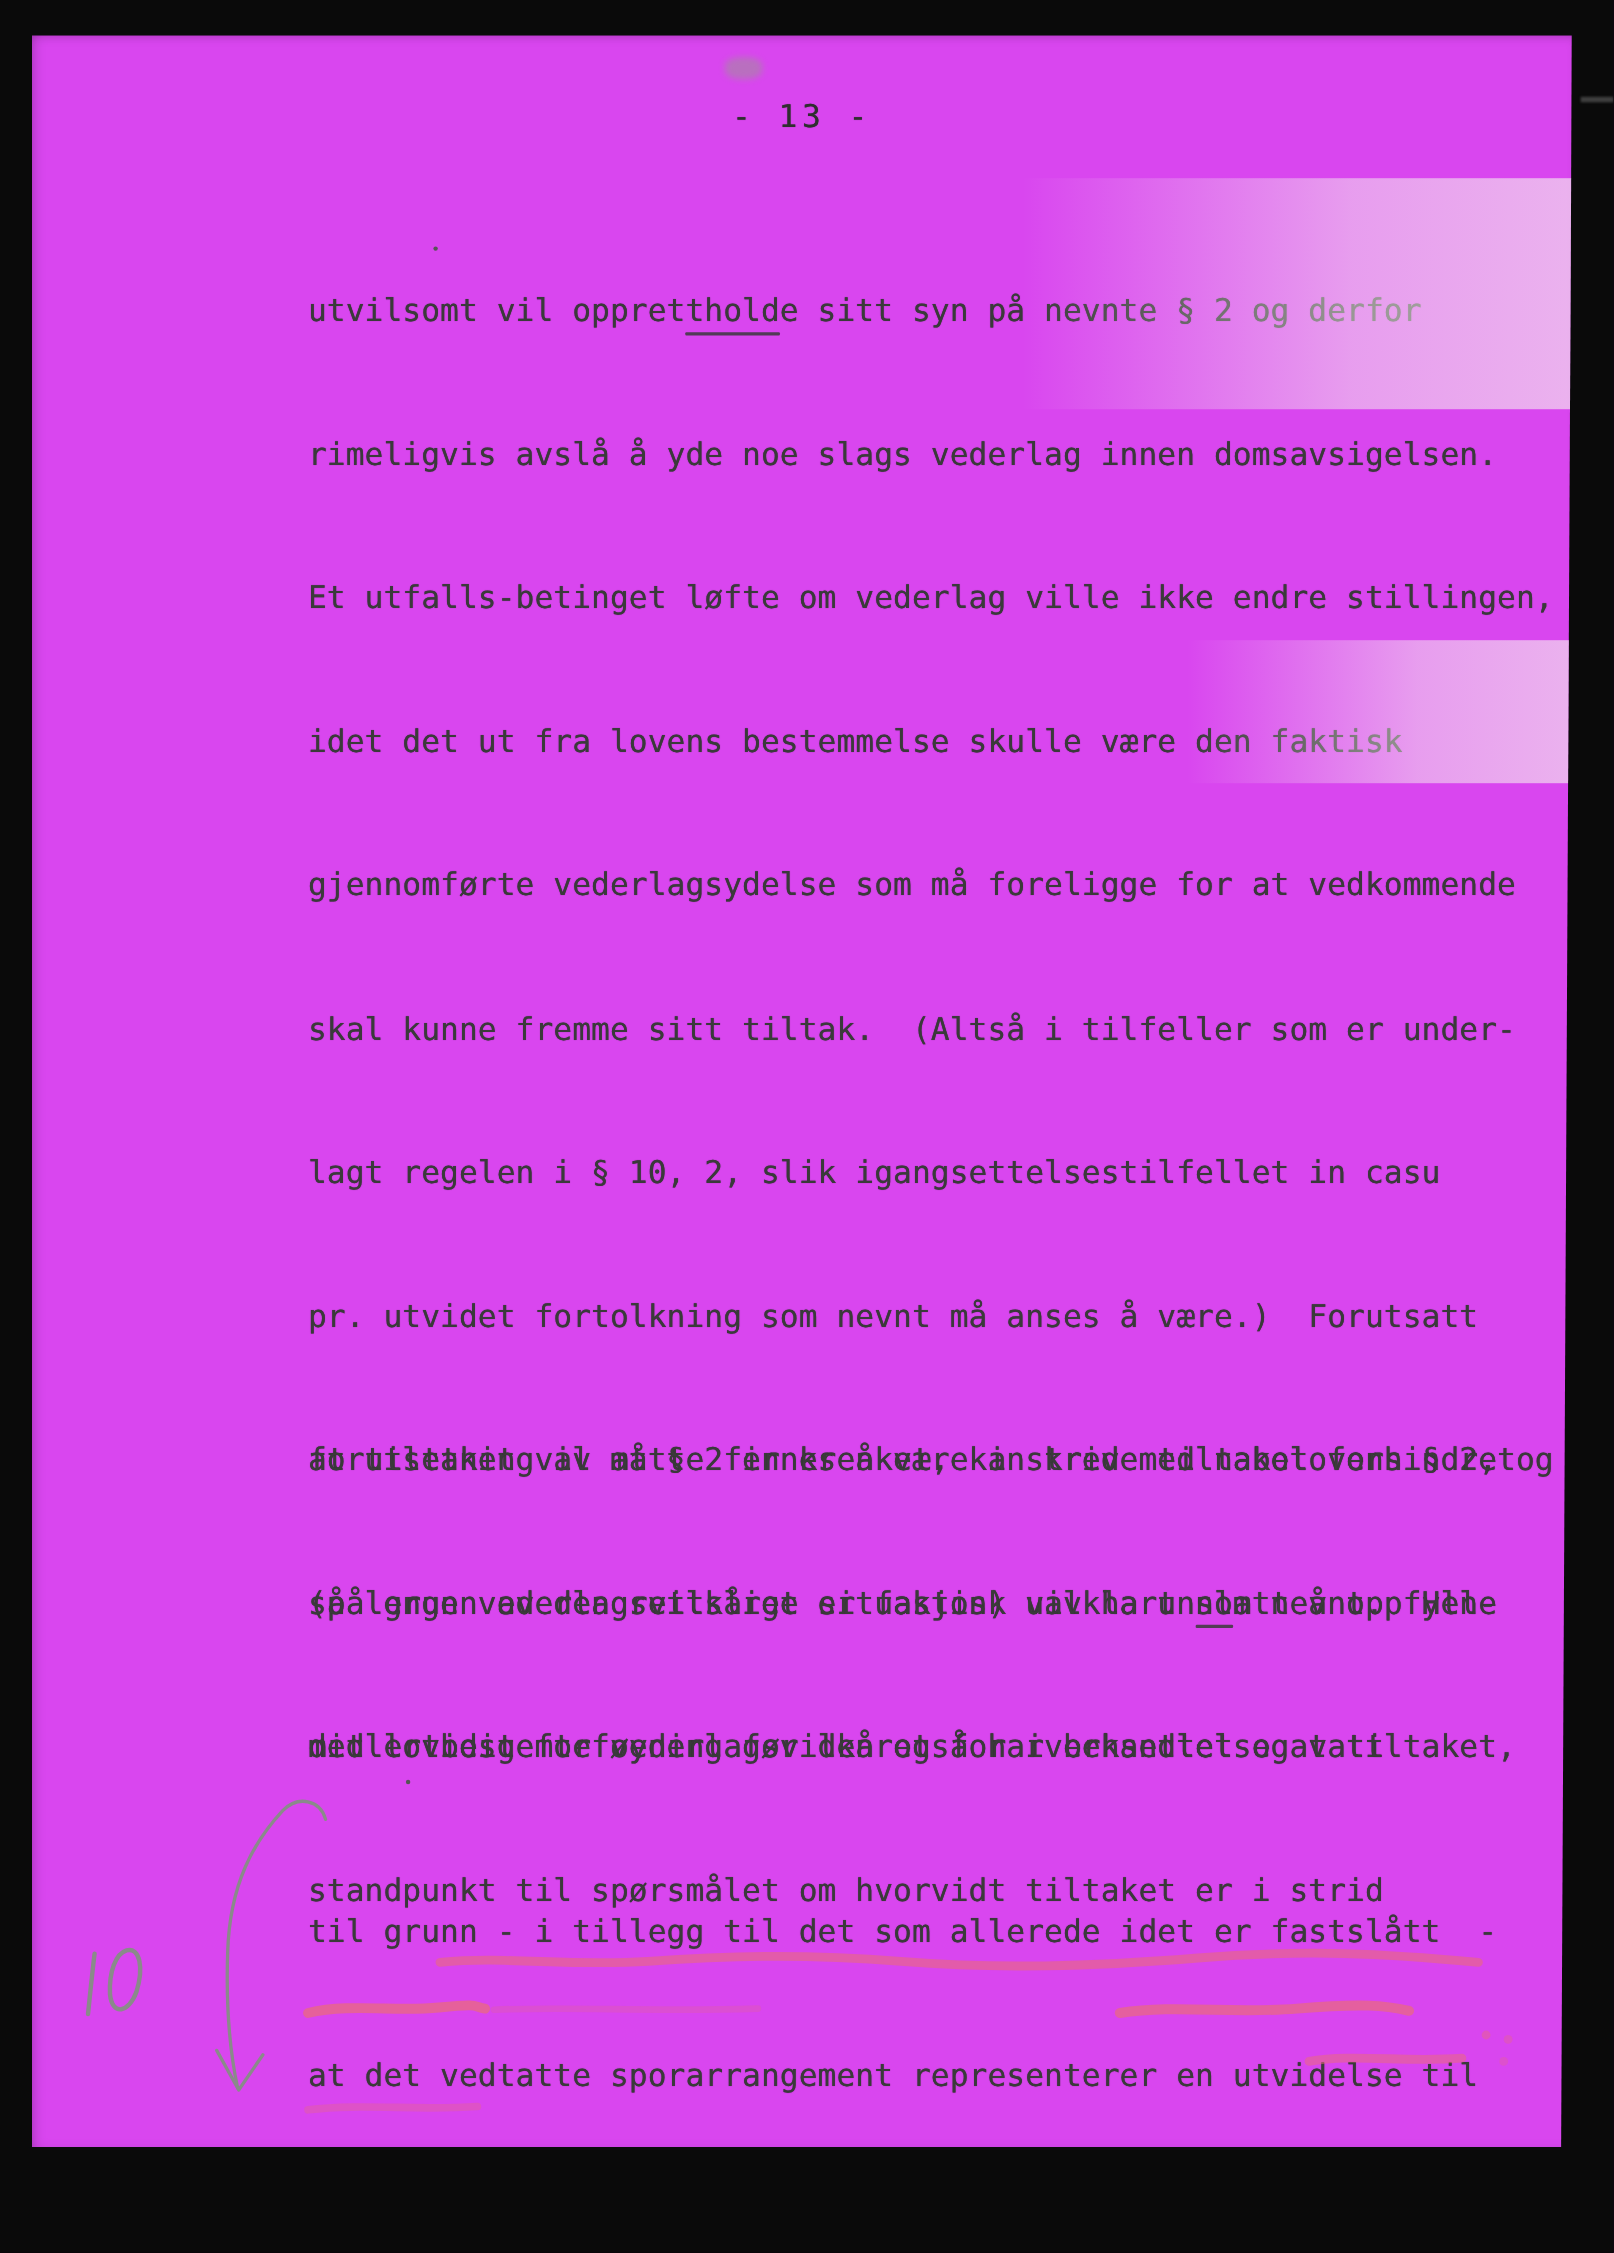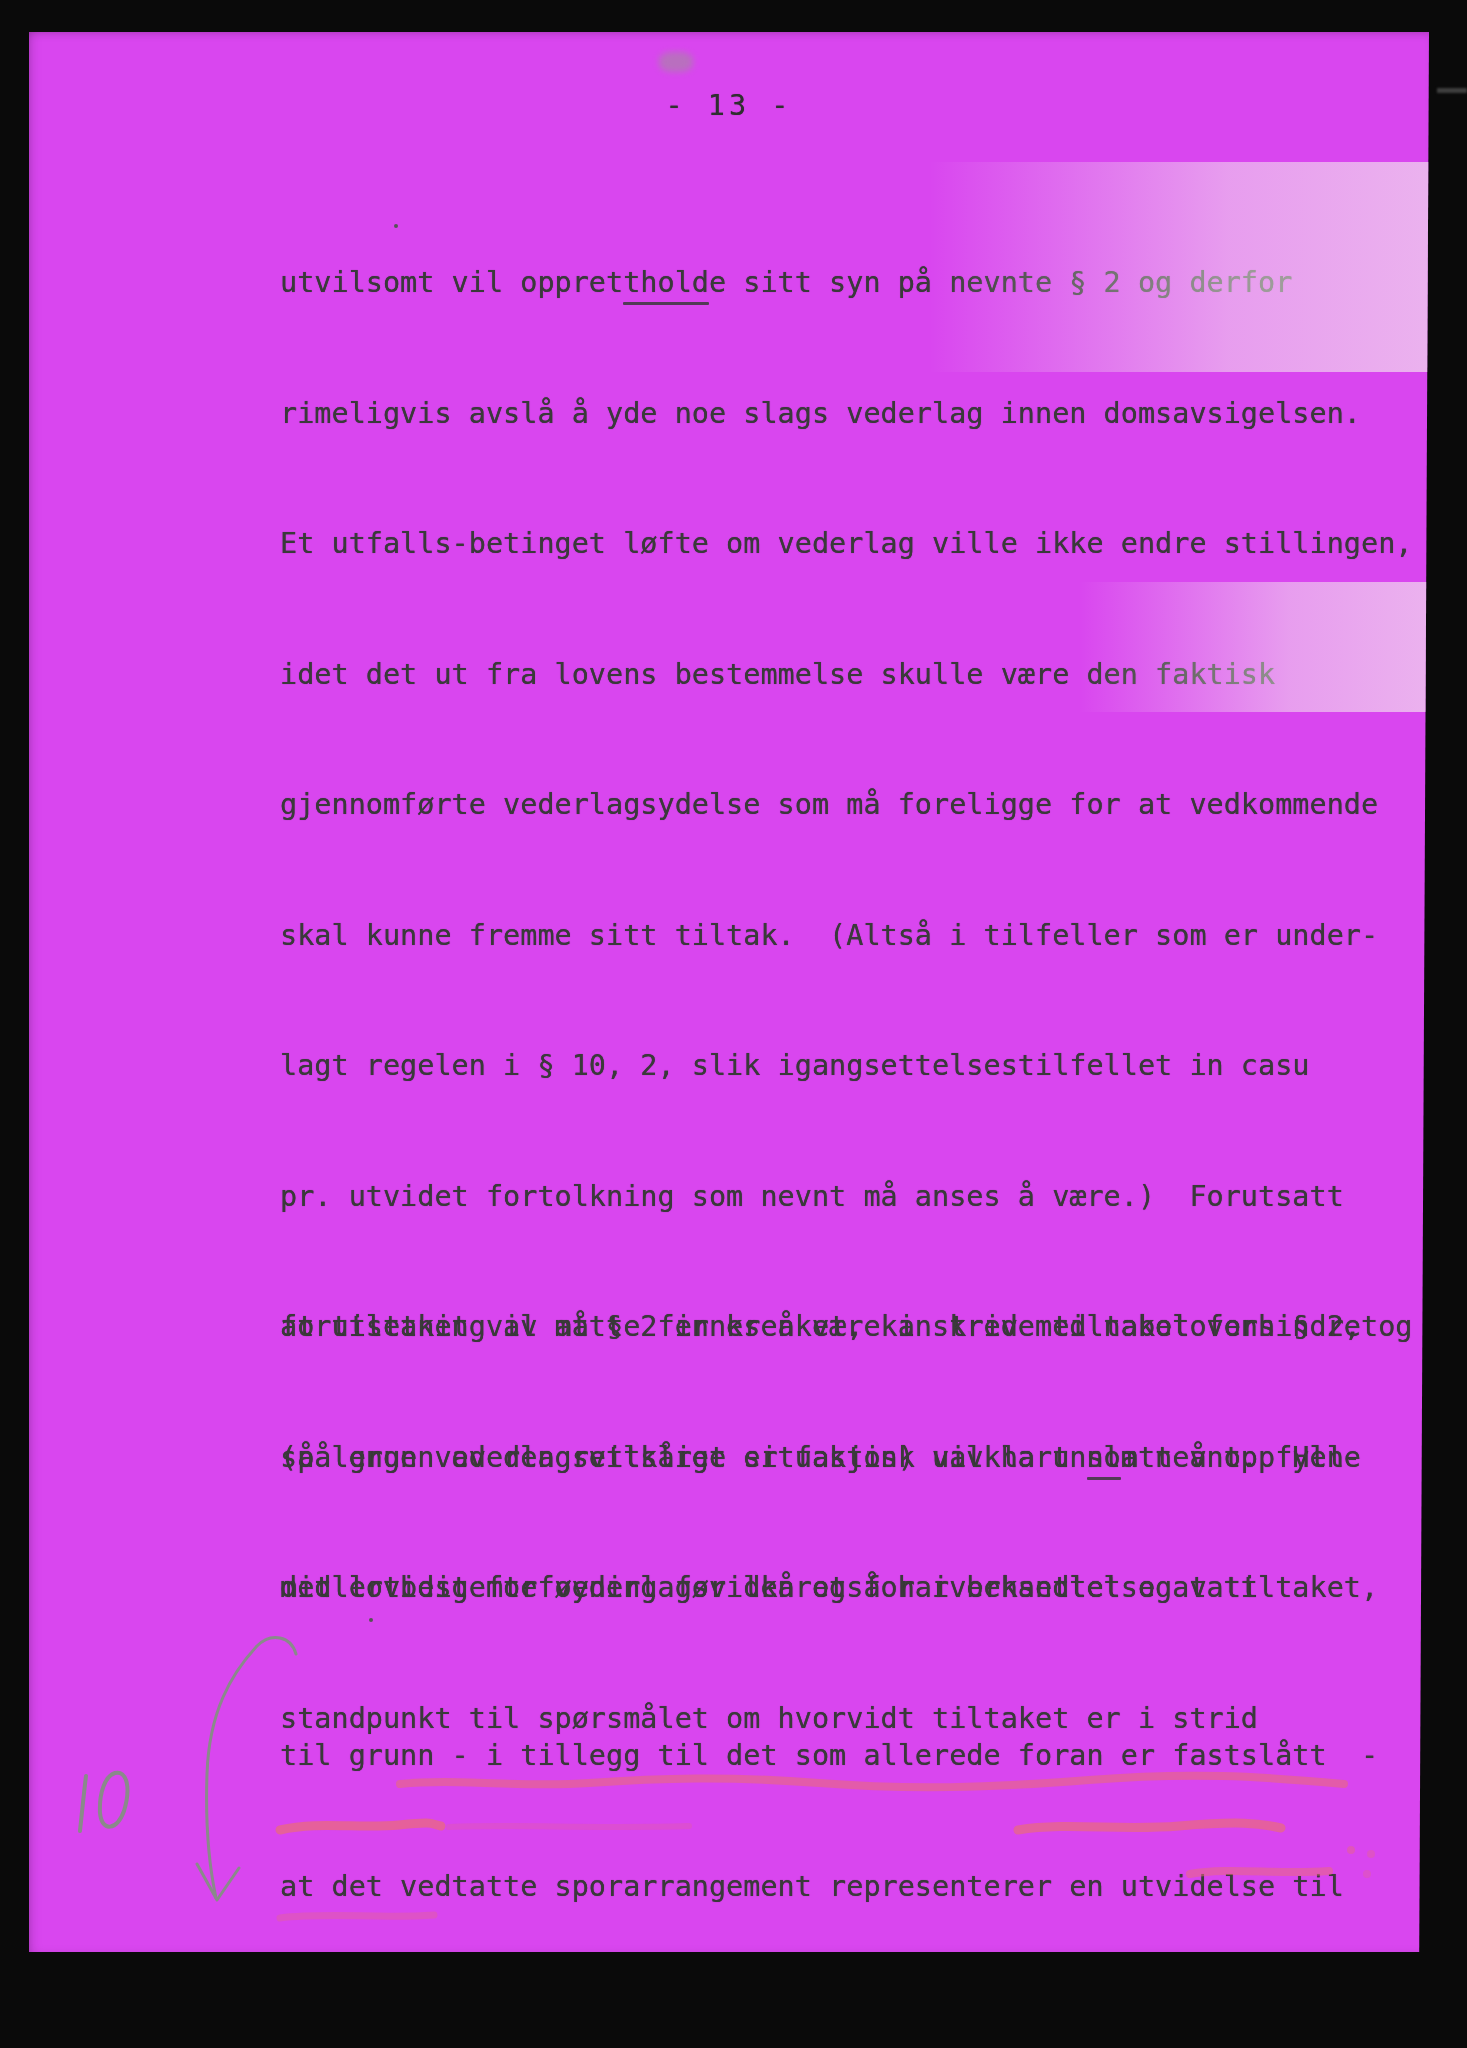--- a/index.html
+++ b/index.html
@@ -91,21 +91,21 @@
       <div class="line">forutsetning av at § 2 er krenket, kan kreve tiltaket forhindret</div>
       <div class="line">så lenge vederlagsvilkåret er faktisk uavklart som nevnt.  Hen-</div>
       <div class="line">midlertidig forføyning før den også har behandlet og tatt</div>
       <div class="line">standpunkt til spørsmålet om hvorvidt tiltaket er i strid</div>
       
       
       
     </div>
 
     <div class="typed para p3">
-      <div class="line">til grunn - i tillegg til det som allerede foran er fastslått  -</div>
+      <div class="line">til grunn - i tillegg til det som allerede idet er fastslått  -</div>
       <div class="line">at det vedtatte sporarrangement representerer en utvidelse til</div>
       
       
       
     </div>
 
     <div class="black-underline" style="left:594px;top:270px;width:86px;"></div>
     <div class="black-underline" style="left:1058px;top:1445px;width:34px;"></div>
 
     <div class="fade-patch" style="left:900px;top:130px;width:500px;height:210px;"></div>

